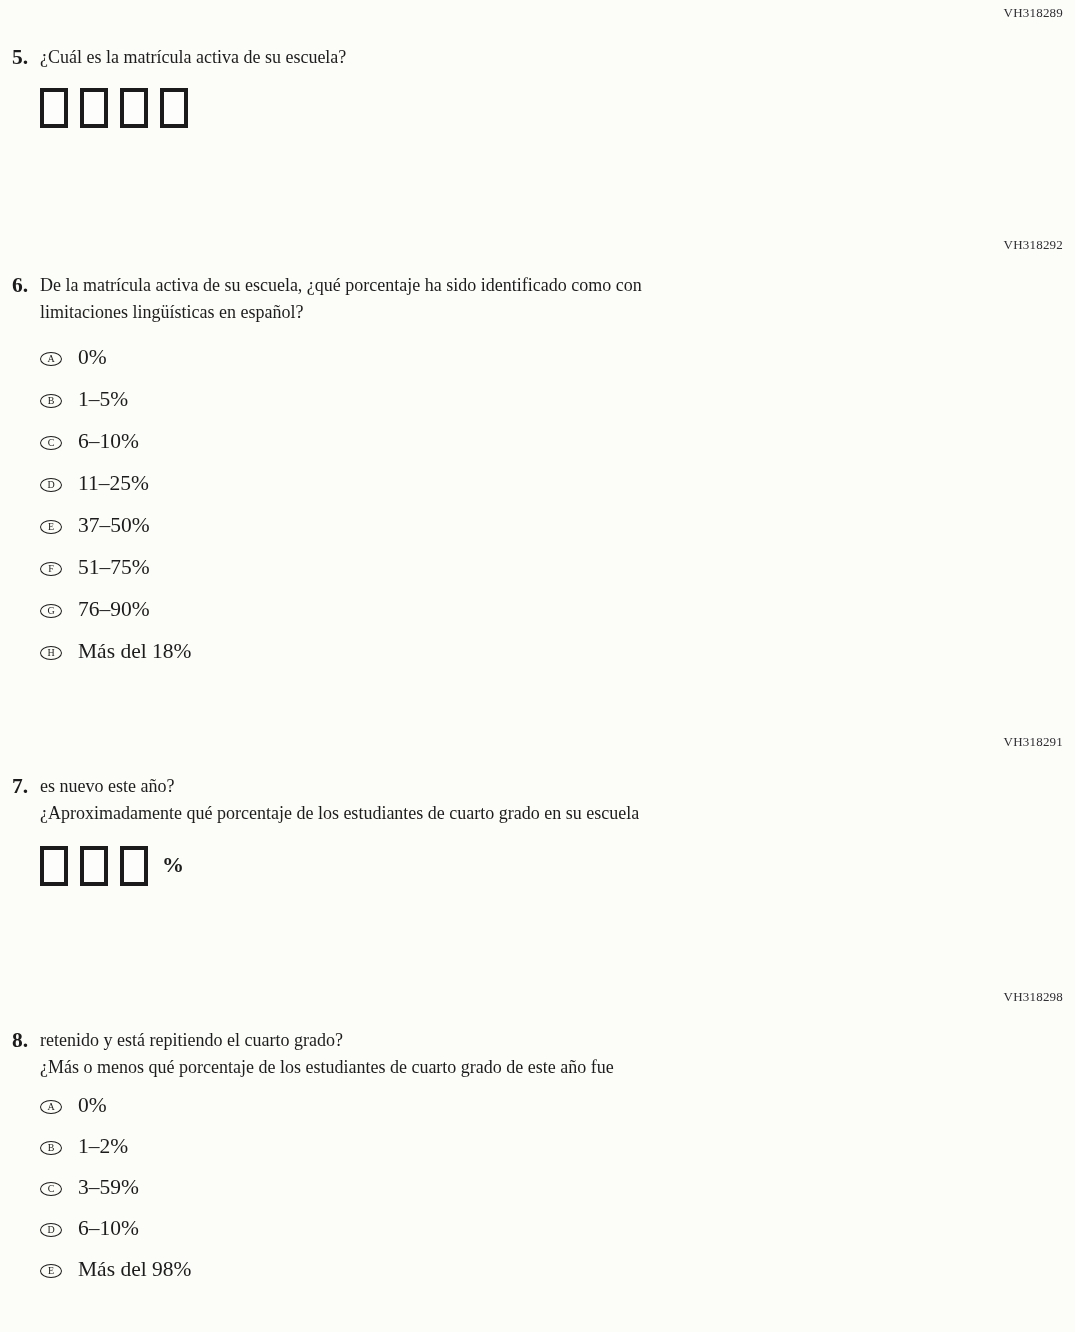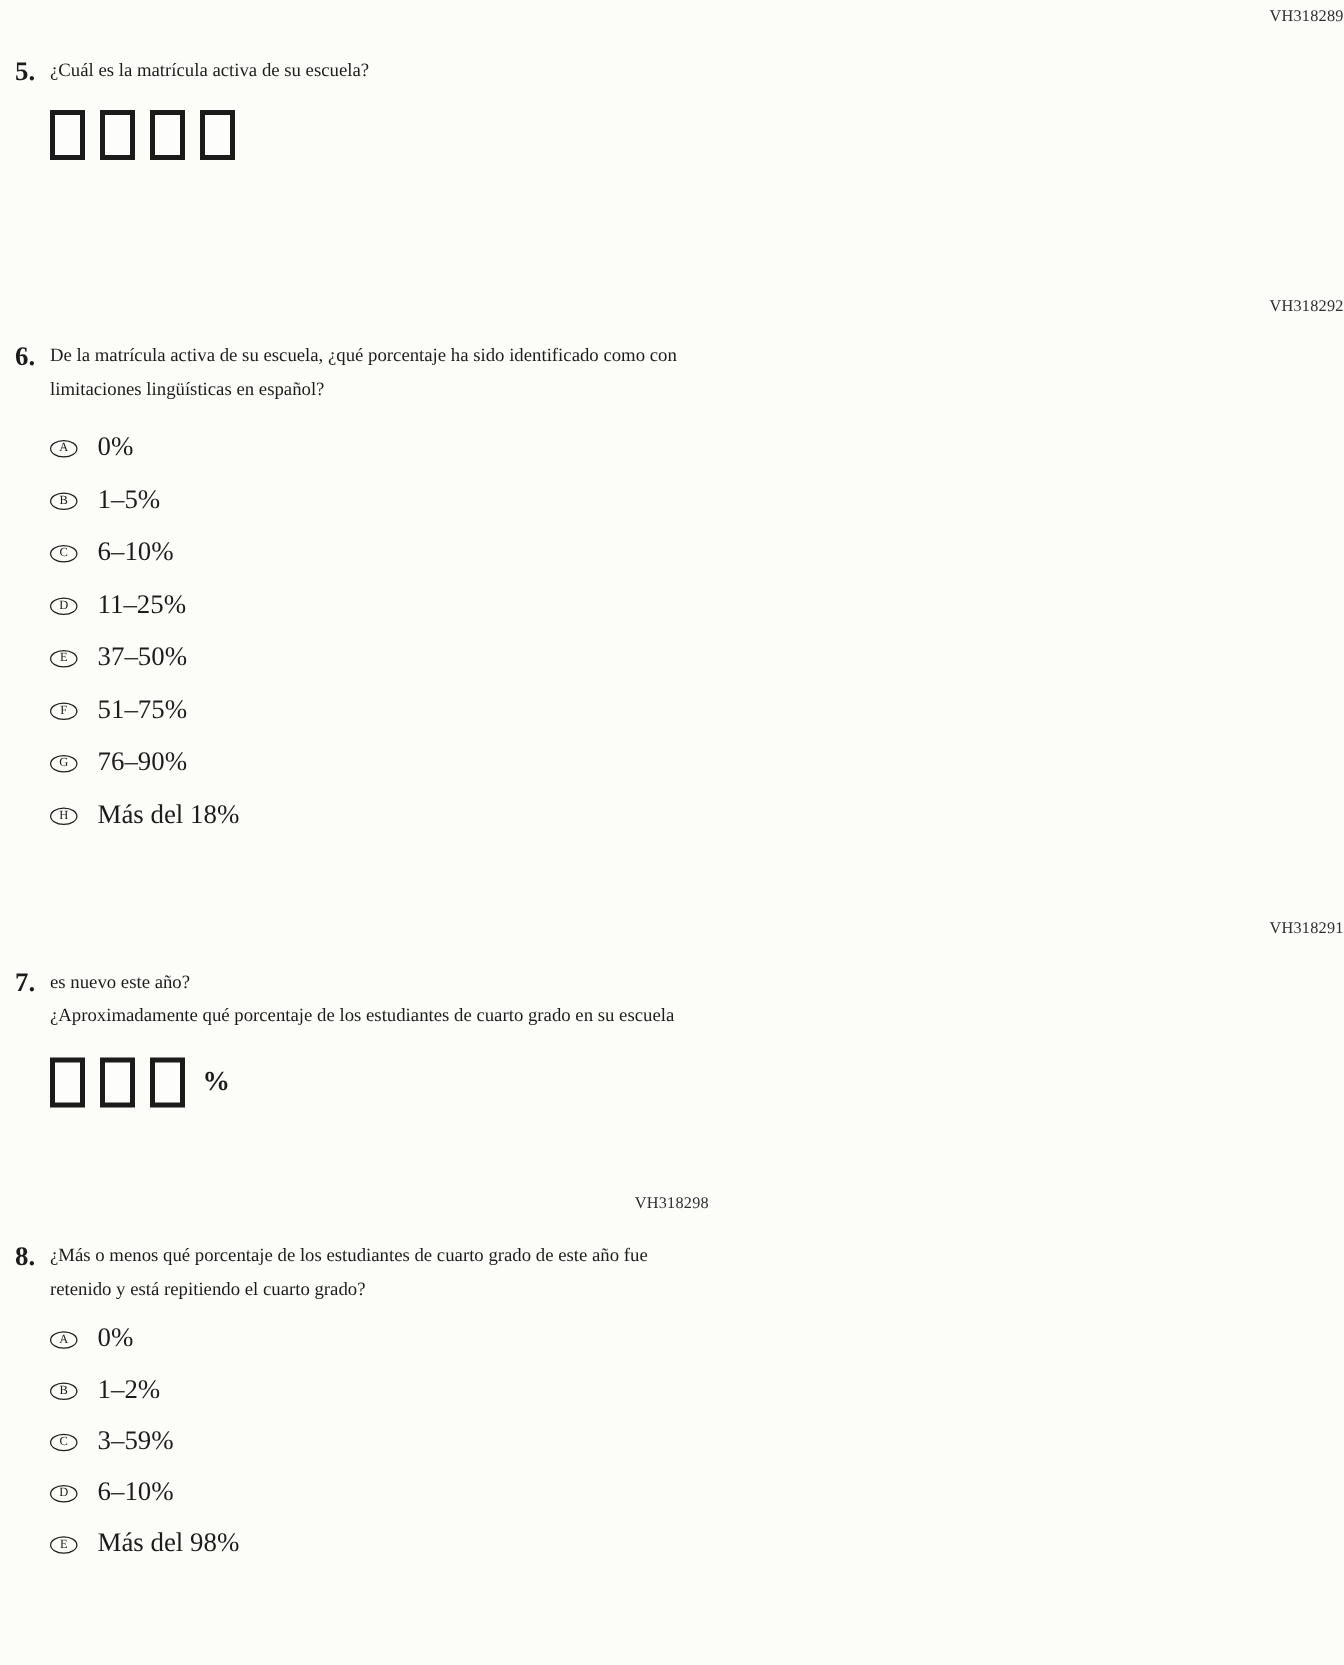--- a/index.html
+++ b/index.html
@@ -6,34 +6,35 @@
   body {
     width:1075px; height:1332px;
     background:#fcfcf8;
     font-family:"Liberation Serif", serif;
     color:#1c1c1c;
     overflow:hidden;
     position:relative;
   }
   .code-row {
     text-align:right;
+    padding-right:12px;
     font-size:13px;
     line-height:14px;
     color:#2e2e33;
     letter-spacing:0.2px;
   }
   .q-head { display:flex; padding-left:12px; }
   .q-num {
     font-weight:bold;
     font-size:21.5px;
     line-height:27px;
     width:28px;
     flex:none;
   }
-  .q-text { font-size:15px; line-height:27px; }
+  .q-text { font-size:18px; line-height:27px; }
   .boxes-row { padding-left:40px; }
   .dbox {
     display:inline-block;
     width:28px; height:40px;
     border:4px solid #1b1b1b;
     box-sizing:border-box;
     margin-right:12px;
     background:#fdfdfb;
     vertical-align:top;
   }
@@ -71,21 +72,21 @@
   #code-q5   { margin-top:6px; }
   #q5-text   { margin-top:24px; }
   #q5-boxes  { margin-top:17px; }
   #code-q6   { margin-top:110px; }
   #q6-text   { margin-top:20px; }
   #q6-options .option:first-child { margin-top:18px; }
   #q6-options .option + .option   { margin-top:15px; }
   #code-q7   { margin-top:70px; }
   #q7-text   { margin-top:24px; }
   #q7-boxes  { margin-top:19px; }
-  #code-q8   { margin-top:69px;text-align:center; }
+  #code-q8   { margin-top:104px; }
   #q8-text   { margin-top:23px; }
   #q8-options .option:first-child { margin-top:11px; }
   #q8-options .option + .option   { margin-top:14px; }
 </style>
 </head>
 <body>
 
 <div class="code-row" id="code-q5">
   <span>VH318289</span>
 </div>
@@ -180,22 +181,22 @@
   <span><span class="dbox"></span><span class="dbox"></span><span class="dbox"></span></span><span class="box-suffix">%</span>
 </div>
 
 <div class="code-row" id="code-q8">
   <span>VH318298</span>
 </div>
 
 <div class="q-head" id="q8-text">
   <span class="q-num">8.</span>
   <div class="q-text">
+    <div>retenido y está repitiendo el cuarto grado?</div>
     <div>¿Más o menos qué porcentaje de los estudiantes de cuarto grado de este año fue</div>
-    <div>retenido y está repitiendo el cuarto grado?</div>
   </div>
 </div>
 
 <div id="q8-options">
   <div class="option">
     <span class="marker">
         <span>A</span>
       </span>
     <span class="option-label">0%</span>
   </div>

